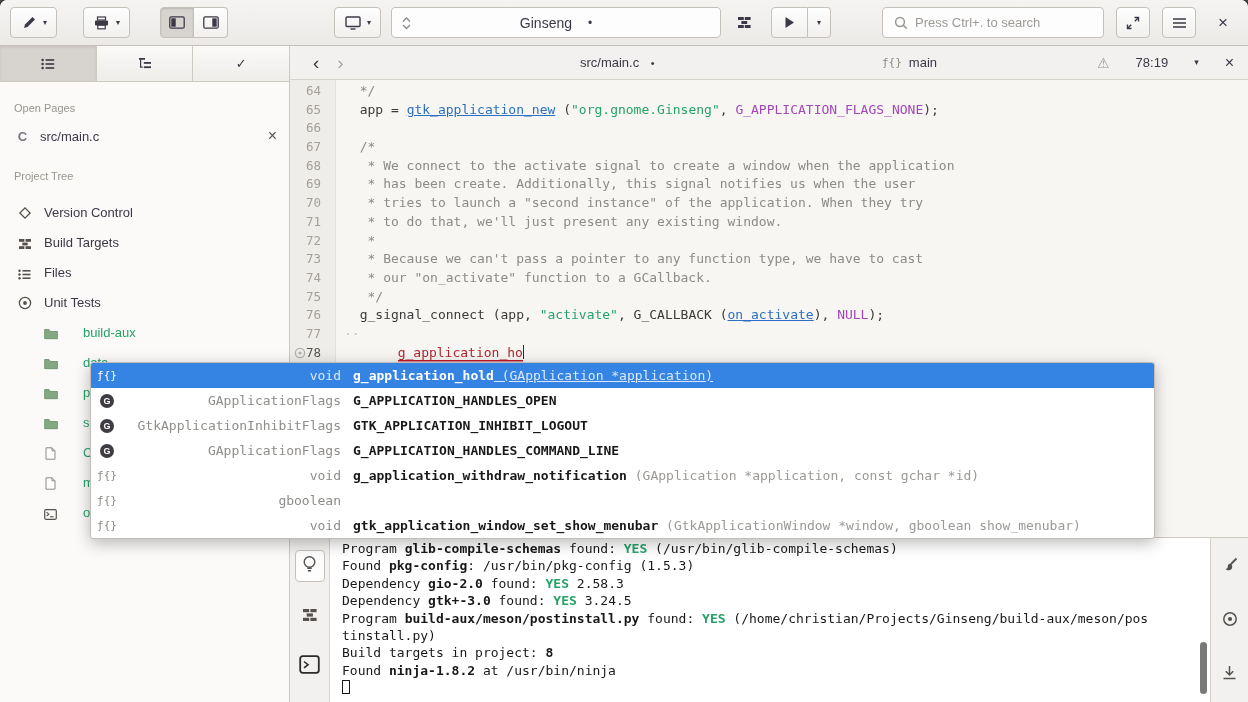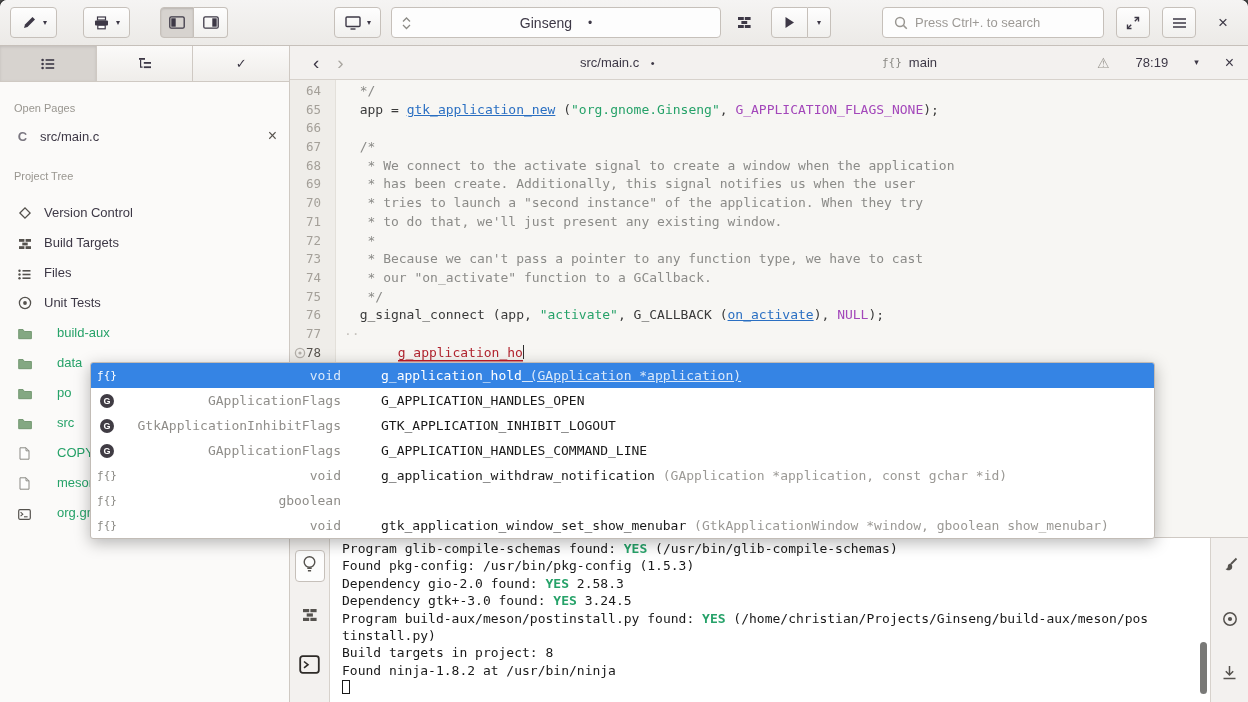--- a/index.html
+++ b/index.html
@@ -29,21 +29,21 @@
 .tabstrip{display:flex;height:36px;border-bottom:1px solid #cfc9c3;flex:none;}
 .tab{flex:1;display:flex;align-items:center;justify-content:center;background:linear-gradient(#fbfaf9,#efedea);border-right:1px solid #cfc9c3;cursor:pointer;}
 .tab:last-child{border-right:none;}
 .tab.active{background:#d7d3cf;box-shadow:inset 0 1px 3px rgba(0,0,0,.1);}
 .checkglyph{font-size:13px;color:#3d3846;}
 .section-label{font-size:11px;color:#999690;padding:20px 14px 8px;}
 .page-row{display:flex;align-items:center;gap:9px;height:28px;padding:0 12px 0 14px;font-size:13px;color:#3d3846;cursor:pointer;}
 .cicon{font-weight:bold;color:#7a7680;font-size:13px;}
 .page-close{margin-left:auto;font-size:16px;color:#57534e;cursor:pointer;}
 .tree-row{display:flex;align-items:flex-end;gap:11px;height:30px;padding:0 8px 0 16px;font-size:13px;color:#3d3846;cursor:pointer;}
-.file-row{padding-left:16px;color:#26a269;gap:24px;}
+.file-row{padding-left:42px;color:#26a269;gap:24px;}
 .icn{width:17px;display:inline-flex;justify-content:center;align-items:center;flex:none;}
 
 .main{flex:1;min-width:0;display:flex;flex-direction:column;}
 .editor-bar{height:34px;flex:none;background:#f3f1ef;border-bottom:1px solid #d7d2cc;display:flex;align-items:center;padding:0 14px;font-size:13px;color:#3d3846;}
 .navchev{font-size:19px;line-height:1;color:#3d3846;padding:0 9px;cursor:pointer;background:none;border:none;font-family:"Liberation Sans",sans-serif;}
 .navchev.fwd{color:#aaa7a1;}
 .ebar-title{flex:1;text-align:center;}
 .ebar-sym{display:flex;align-items:center;gap:7px;margin-right:160px;}
 .fnicon{font-family:"DejaVu Sans Mono",monospace;font-size:11px;color:#8b8a85;}
 .ebar-right{display:flex;align-items:center;gap:26px;}
@@ -63,32 +63,32 @@
 .tk-func{color:#2a6fc2;text-decoration:underline;}
 .tk-error{color:#b2242f;box-shadow:0 1.5px 0 #c01c28;margin-left:38px;}
 .tk-ws{color:#c6c3bd;}
 .ecaret{display:inline-block;width:1.5px;height:14px;background:#2e2e2e;vertical-align:-2px;}
 
 .bottom{height:165px;flex:none;display:flex;background:#fff;border-top:1px solid #cfc9c3;}
 .bstrip{width:40px;flex:none;background:#f3f1ef;border-right:1px solid #d7d2cc;display:flex;flex-direction:column;align-items:center;padding-top:12px;gap:18px;}
 .pbtn{width:30px;height:32px;display:flex;align-items:center;justify-content:center;border-radius:4px;cursor:pointer;background:none;border:none;}
 .pbtn.active{background:#fdfdfd;border:1px solid #c6c0ba;}
 .boutput{flex:1;min-width:0;position:relative;padding:2px 0 0 12px;font-family:"DejaVu Sans Mono",monospace;font-size:13px;line-height:17.4px;color:#191919;overflow:hidden;}
-.ob{font-weight:normal;}
+.ob{font-weight:bold;}
 .og{color:#26a269;font-weight:bold;}
 .ocursor{display:inline-block;width:8px;height:14px;border:1.3px solid #191919;vertical-align:-2px;}
 .vscroll{position:absolute;right:3px;bottom:8px;width:7px;height:52px;border-radius:4px;background:#797977;cursor:pointer;}
 .rstrip{width:38px;flex:none;background:#f3f1ef;border-left:1px solid #d7d2cc;display:flex;flex-direction:column;align-items:center;padding-top:12px;gap:22px;}
 
 .popup{position:absolute;left:90px;top:362px;width:1065px;background:#fff;border:1px solid #c2bcb6;border-radius:3px;box-shadow:0 4px 16px rgba(0,0,0,.28);overflow:hidden;z-index:20;}
 .crow{display:flex;align-items:center;height:25px;font-family:"DejaVu Sans Mono",monospace;font-size:13px;cursor:pointer;}
 .cico{width:32px;flex:none;display:flex;justify-content:center;}
 .ctype{width:218px;flex:none;text-align:right;color:#8f8d89;}
 .cmain{margin-left:12px;white-space:pre;}
-.cname{font-weight:normal;color:#191919;margin-left:28px;}
+.cname{font-weight:bold;color:#191919;}
 .cparams{color:#9b9995;}
 .crow.sel{background:#3584e4;}
 .crow.sel .ctype{color:rgba(255,255,255,.82);}
 .crow.sel .cname{color:#fff;}
 .crow.sel .cparams{color:rgba(255,255,255,.82);text-decoration:underline;}
 .crow.sel .fnicon{color:#fff;}
 .enicon{width:14px;height:14px;border-radius:50%;background:#403c44;color:#fff;font-size:9px;font-weight:bold;display:inline-flex;align-items:center;justify-content:center;font-family:"Liberation Sans",sans-serif;}
 </style>
 </head>
 <body>

